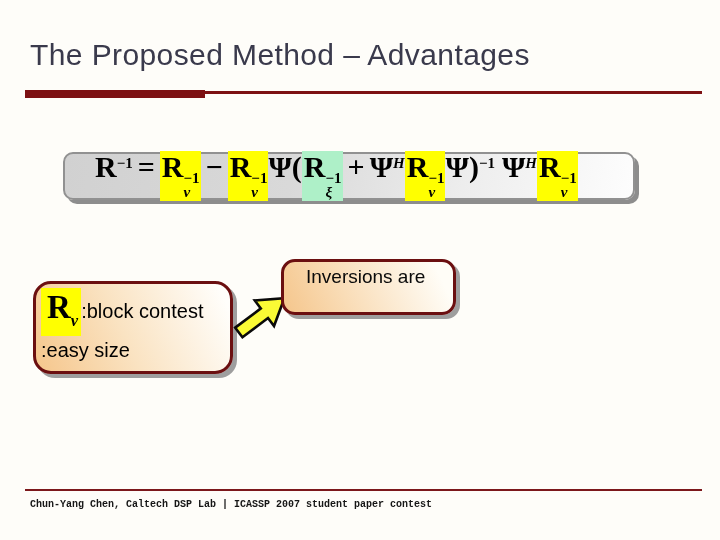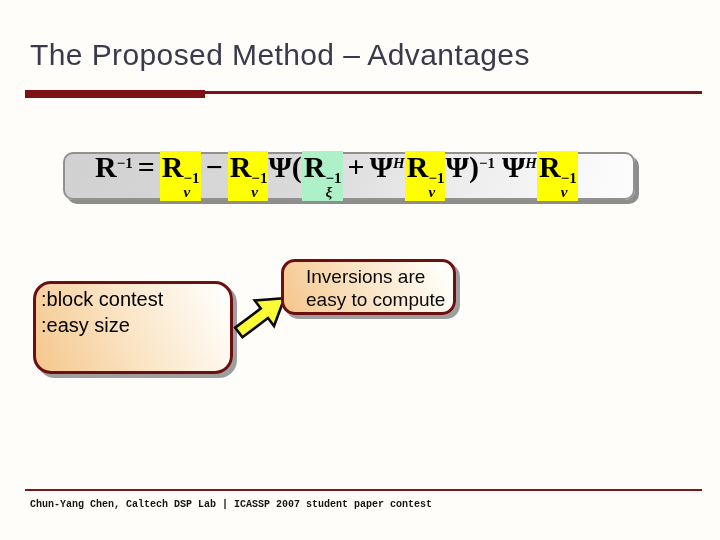--- a/index.html
+++ b/index.html
@@ -82,34 +82,34 @@
             <span>−1</span>
             <span class="st-sub">v</span>
           </span></span><span class="tb">Ψ</span><span class="tok"><span class="tb">)</span><span class="solo-sup">−1</span></span><span class="tok gap-l"><span class="tb">Ψ</span><span class="solo-sup it">H</span></span><span class="hl hl-y"><span class="tb">R</span><span class="stack">
             <span>−1</span>
             <span class="st-sub">v</span>
           </span></span></div>
   </div>
 
   <div class="note-box">
     <div class="note-row">
+      <span class="sym sym-hl hl-y"><span>R</span><span class="s-sub">v</span></span>
       <span class="note-label">:block contest</span>
     </div>
     <div class="note-row">
       <span class="note-label">:easy size</span>
     </div>
   </div>
 
   <svg class="arrow" viewBox="0 0 70 62" xmlns="http://www.w3.org/2000/svg">
     <g transform="rotate(-37 35 31)">
       <polygon points="6,25 38,25 38,15 63,31 38,47 38,37 6,37" fill="#fafa35" stroke="#0a0a0a" stroke-width="2.6" stroke-linejoin="miter"></polygon>
     </g>
   </svg>
 
   <div class="callout-box">
     <div>Inversions are</div>
-    <div>easy to compute</div>
   </div>
 
   <div class="footer-rule"></div>
   <div class="footer">Chun-Yang Chen, Caltech DSP Lab | ICASSP 2007 student paper contest</div>
 
 </div>
 
 </body></html>

